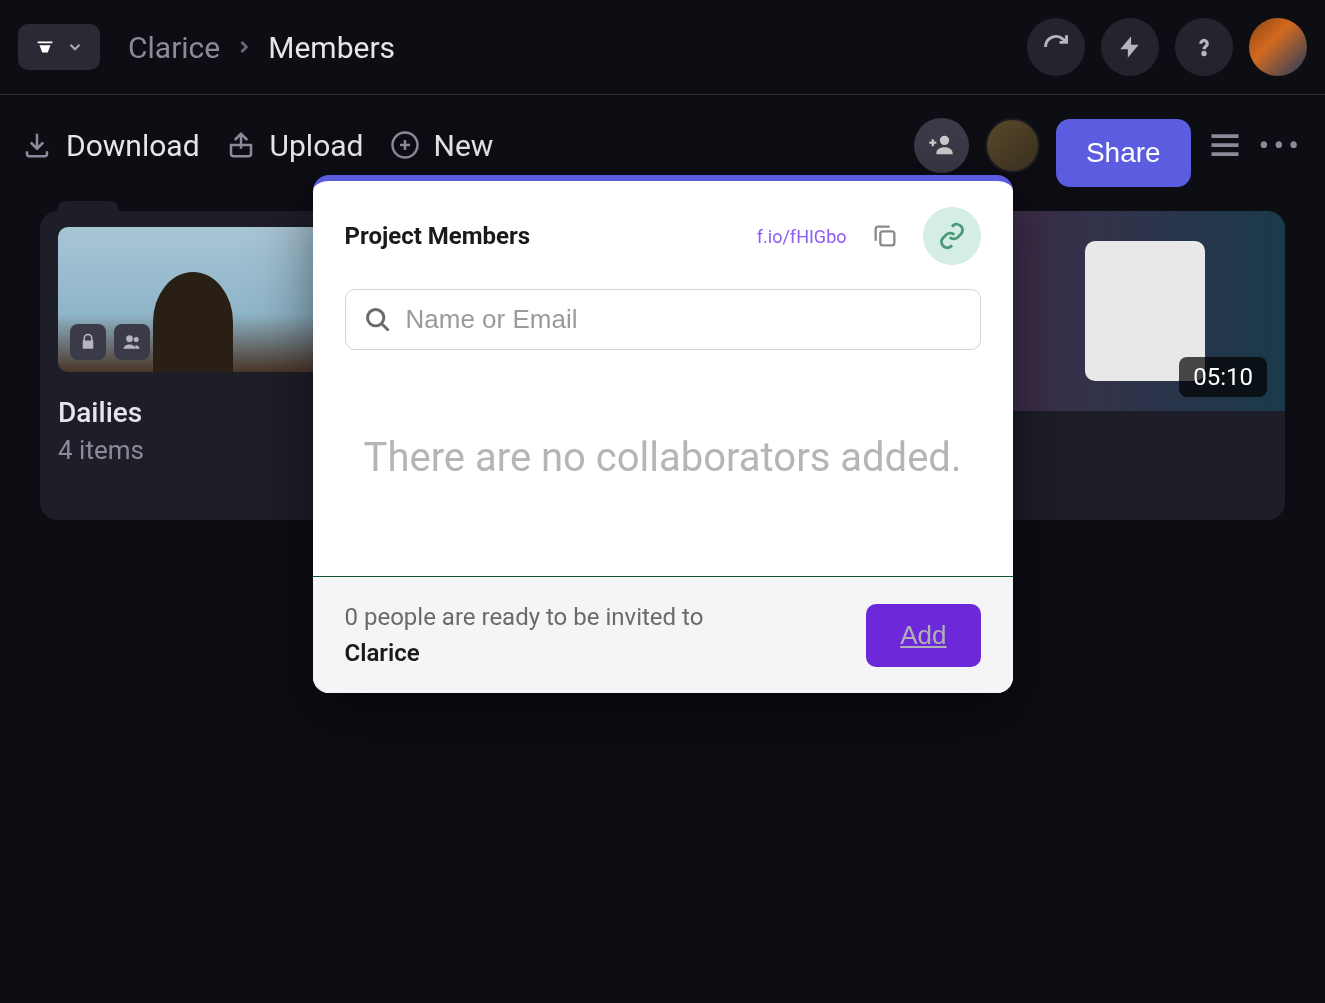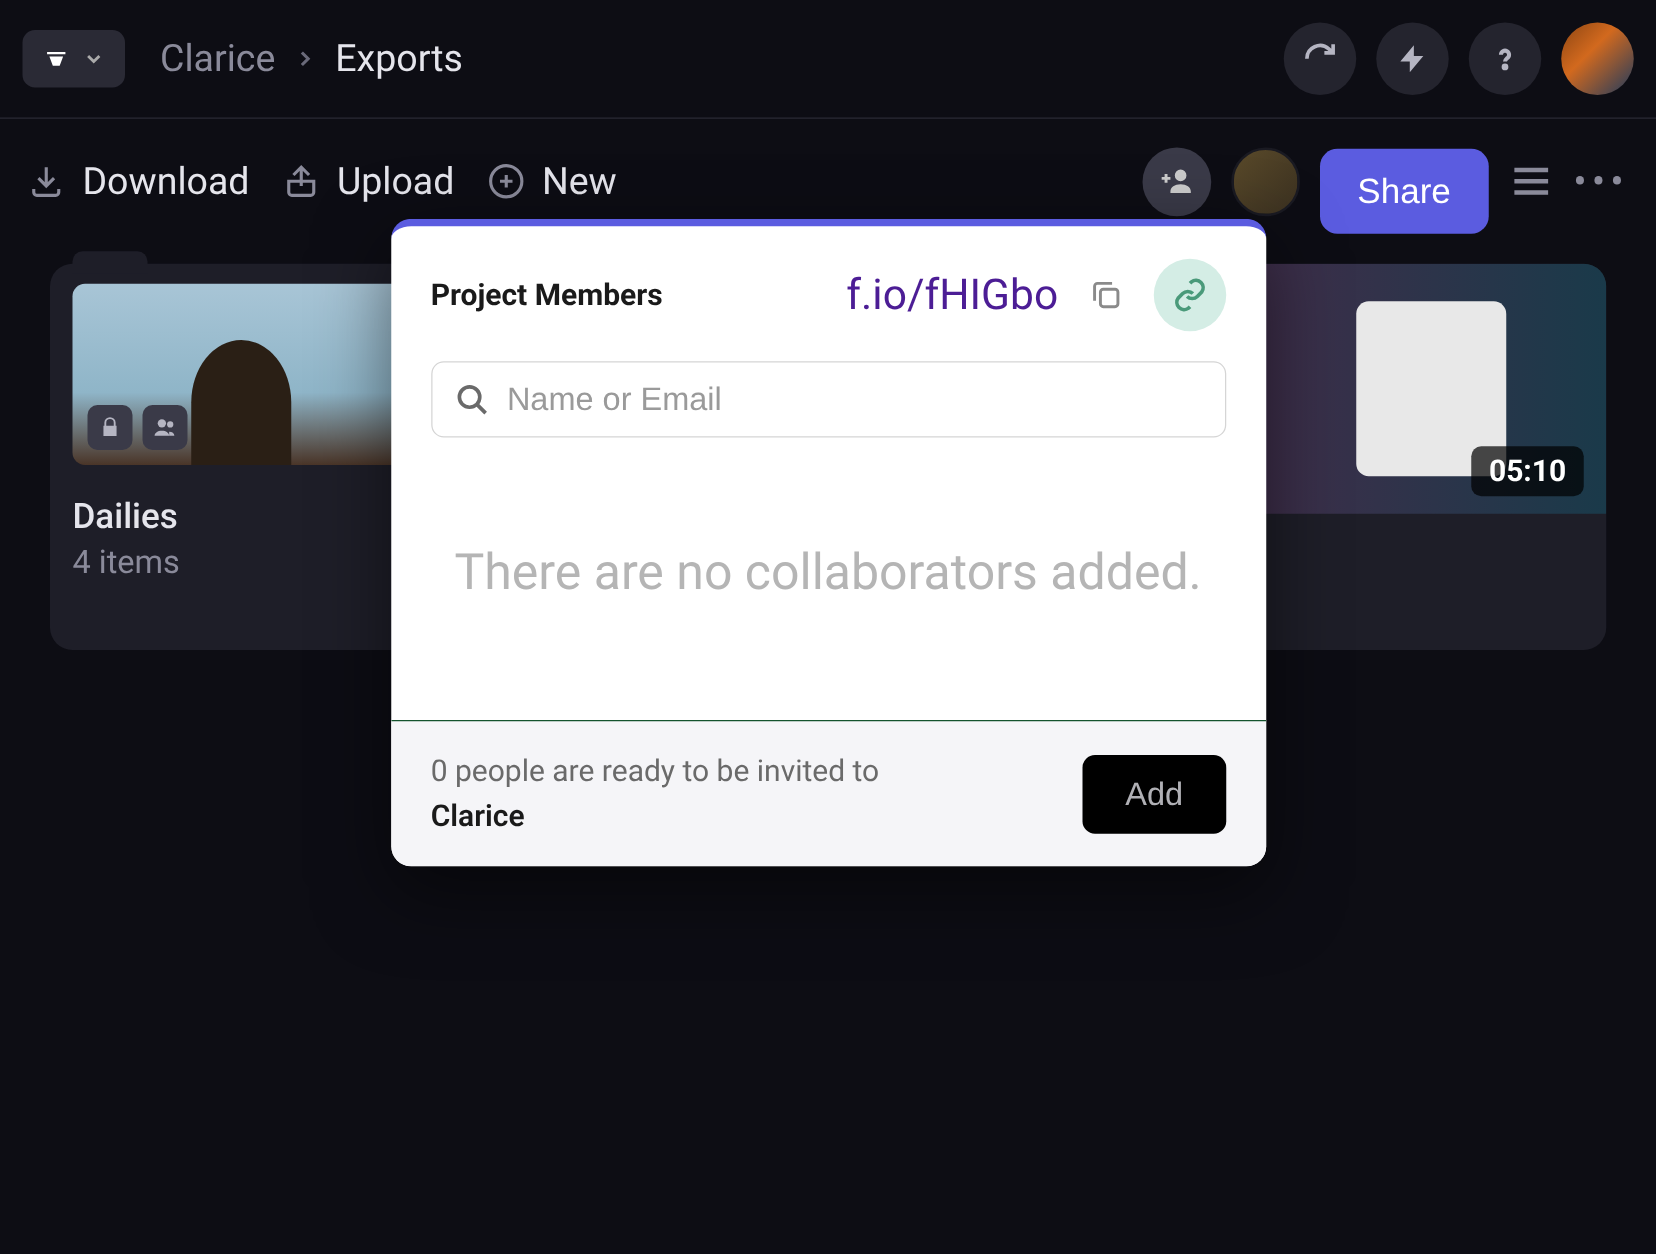--- a/index.html
+++ b/index.html
@@ -235,21 +235,20 @@
     }
     .video-duration {
       position: absolute;
       bottom: 14px;
       right: 18px;
       background: rgba(0,0,0,0.7);
       color: #fff;
       font-size: 24px;
       padding: 6px 14px;
       border-radius: 8px;
-      font-weight: bold;
     }
     .video-info {
       padding: 20px 24px;
     }
     .video-name {
       color: #e5e5ec;
       font-size: 28px;
       font-weight: 500;
       margin-bottom: 6px;
     }
@@ -281,22 +280,22 @@
       padding: 26px 32px 10px 32px;
       gap: 18px;
     }
     .modal-title {
       font-size: 24px;
       font-weight: 700;
       color: #1a1a1a;
     }
     .modal-link-text {
       margin-left: auto;
-      color: #4c1d95;
-      font-size: 34px;
+      color: #8b5cf6;
+      font-size: 18px;
     }
     .modal-header-icon {
       width: 40px;
       height: 40px;
       display: flex;
       align-items: center;
       justify-content: center;
       cursor: pointer;
       color: #8a8a8a;
     }
@@ -351,48 +350,49 @@
       color: #6a6a6a;
       font-size: 24px;
       line-height: 1.5;
     }
     .footer-text-project {
       color: #1a1a1a;
       font-weight: 600;
     }
     .add-button {
       margin-left: auto;
-      background: #000000;
+      background: #6d28d9;
       color: #b0b0b5;
       font-size: 26px;
       font-weight: 500;
       padding: 16px 34px;
       border: none;
       border-radius: 10px;
       cursor: pointer;
+      text-decoration: underline;
     }
   </style>
 </head>
 <body>
 
 <div class="header">
   <div class="workspace-button">
     <svg class="workspace-icon" viewBox="0 0 24 24" fill="currentColor">
         <path d="M4 6h16v2H4zM6 10h12l-3 8H9z"></path>
       </svg>
     <svg width="18" height="18" viewBox="0 0 24 24" fill="none" stroke="#aaa" stroke-width="3">
         <path d="M6 9l6 6 6-6"></path>
       </svg>
   </div>
   <div class="breadcrumb">
     <span class="breadcrumb-parent">Clarice</span>
     <svg class="chevron-right" width="20" height="20" viewBox="0 0 24 24" fill="none" stroke="currentColor" stroke-width="3">
         <path d="M9 6l6 6-6 6"></path>
       </svg>
-    <span class="breadcrumb-current">Exports</span>
+    <span class="breadcrumb-current">Members</span>
   </div>
   <div class="header-right">
     <div class="icon-button">
       <svg width="28" height="28" viewBox="0 0 24 24" fill="none" stroke="currentColor" stroke-width="2.5">
           <path d="M21 2v6h-6M3 12a9 9 0 0 1 15-6.7L21 8"></path>
         </svg>
     </div>
     <div class="icon-button">
       <svg width="26" height="26" viewBox="0 0 24 24" fill="currentColor">
           <path d="M13 2L3 14h7v8l10-12h-7z"></path>

